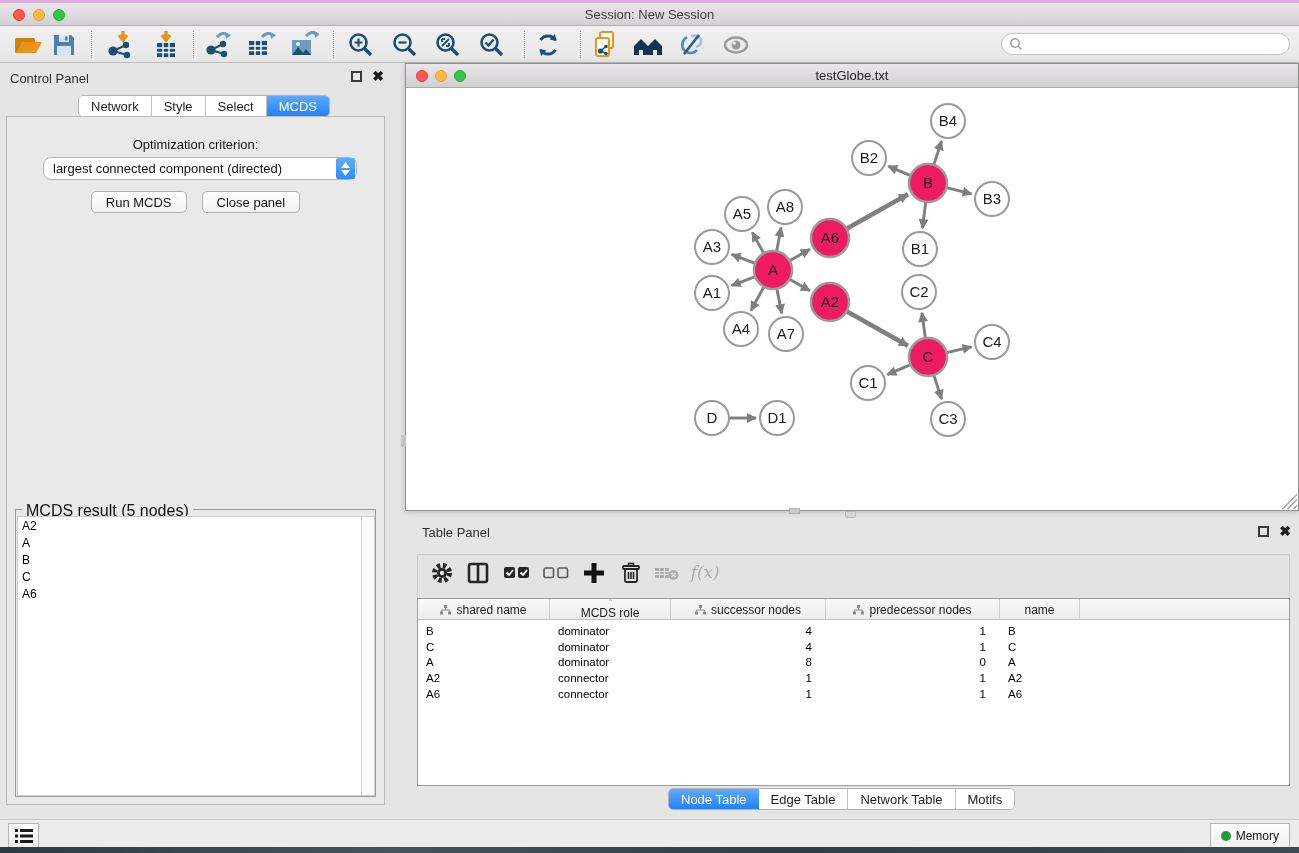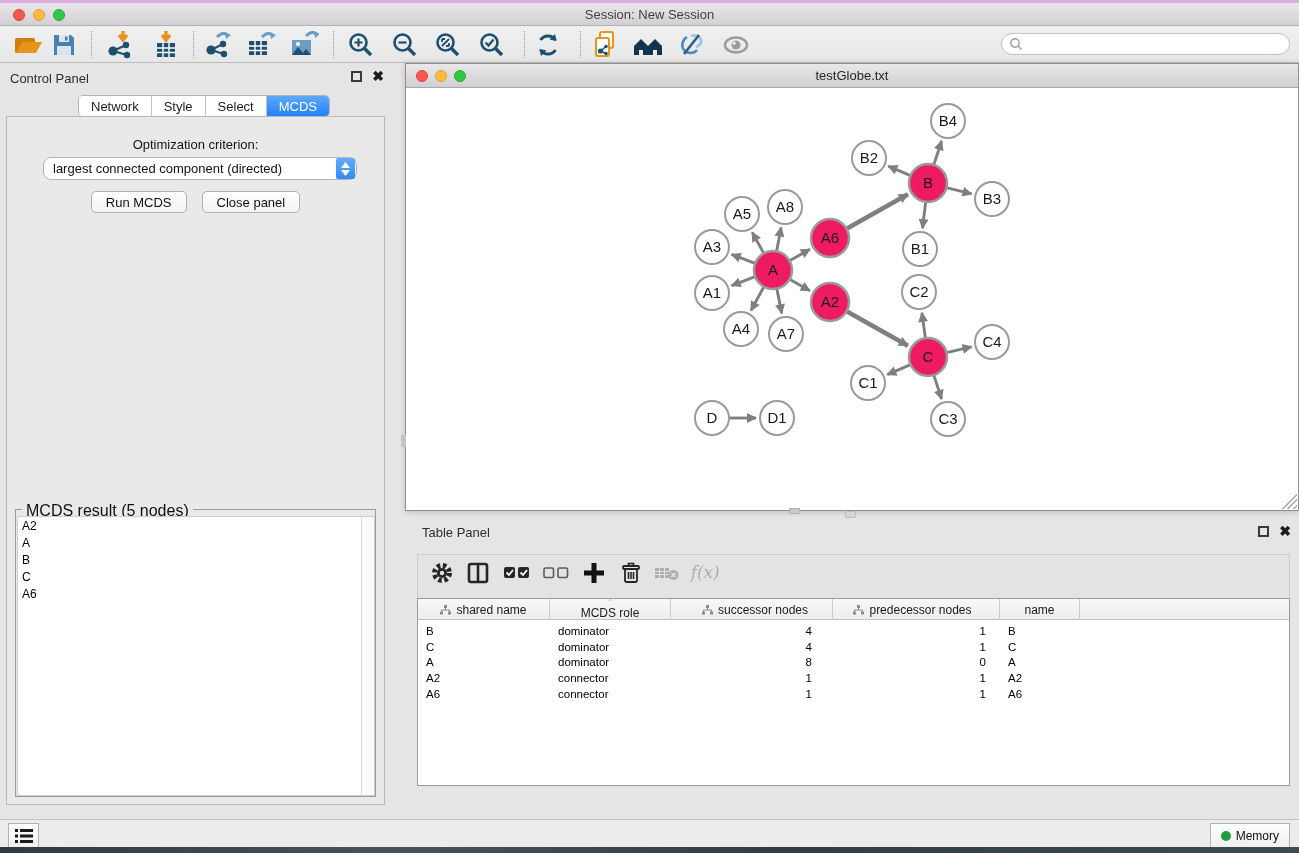--- a/index.html
+++ b/index.html
@@ -538,21 +538,21 @@
         </div>
         <div class="dt-hcell" style="left: 132px; width: 121px; flex-direction: column;">
           <svg width="11" height="10" viewBox="0 0 11 10">
             <rect x="4" y="0" width="3" height="3" fill="#8a8a8a"></rect>
             <rect x="0" y="6.5" width="3" height="3" fill="#8a8a8a"></rect>
             <rect x="8" y="6.5" width="3" height="3" fill="#8a8a8a"></rect>
             <path d="M5.5 3 v2 M1.5 6.5 v-1.5 h8 v1.5" stroke="#8a8a8a" stroke-width="1" fill="none"></path>
           </svg>
           <span>MCDS role</span>
         </div>
-        <div class="dt-hcell" style="left: 260px; width: 155px;">
+        <div class="dt-hcell" style="left: 253px; width: 155px;">
           <svg width="11" height="10" viewBox="0 0 11 10">
             <rect x="4" y="0" width="3" height="3" fill="#8a8a8a"></rect>
             <rect x="0" y="6.5" width="3" height="3" fill="#8a8a8a"></rect>
             <rect x="8" y="6.5" width="3" height="3" fill="#8a8a8a"></rect>
             <path d="M5.5 3 v2 M1.5 6.5 v-1.5 h8 v1.5" stroke="#8a8a8a" stroke-width="1" fill="none"></path>
           </svg>
           <span>successor nodes</span>
         </div>
         <div class="dt-hcell" style="left: 408px; width: 174px;">
           <svg width="11" height="10" viewBox="0 0 11 10">
@@ -598,20 +598,26 @@
         </div>
         <div class="dt-row" style="top: 86.8px;">
           <div class="dt-cell" style="left: 8px; width: 122px;">A6</div>
           <div class="dt-cell" style="left: 140px; width: 111px;">connector</div>
           <div class="dt-cell" style="left: 253px; width: 141px; text-align: right;">1</div>
           <div class="dt-cell" style="left: 408px; width: 160px; text-align: right;">1</div>
           <div class="dt-cell" style="left: 590px; width: 70px;">A6</div>
         </div>
       </div>
   </div>
+  <div class="segmented tp-tabs" id="tp-tabs">
+      <div class="seg active">Node Table</div>
+      <div class="seg">Edge Table</div>
+      <div class="seg">Network Table</div>
+      <div class="seg">Motifs</div>
+    </div>
 </div>
 
 <div class="statusbar">
   <div class="status-left-btn">
     <svg width="18" height="16" viewBox="0 0 18 16">
       <rect x="0" y="1" width="3" height="3" fill="#1a1a1a"></rect>
         <rect x="5" y="1" width="13" height="3" fill="#1a1a1a"></rect>
       <rect x="0" y="6.5" width="3" height="3" fill="#1a1a1a"></rect>
         <rect x="5" y="6.5" width="13" height="3" fill="#1a1a1a"></rect>
       <rect x="0" y="12" width="3" height="3" fill="#1a1a1a"></rect>

